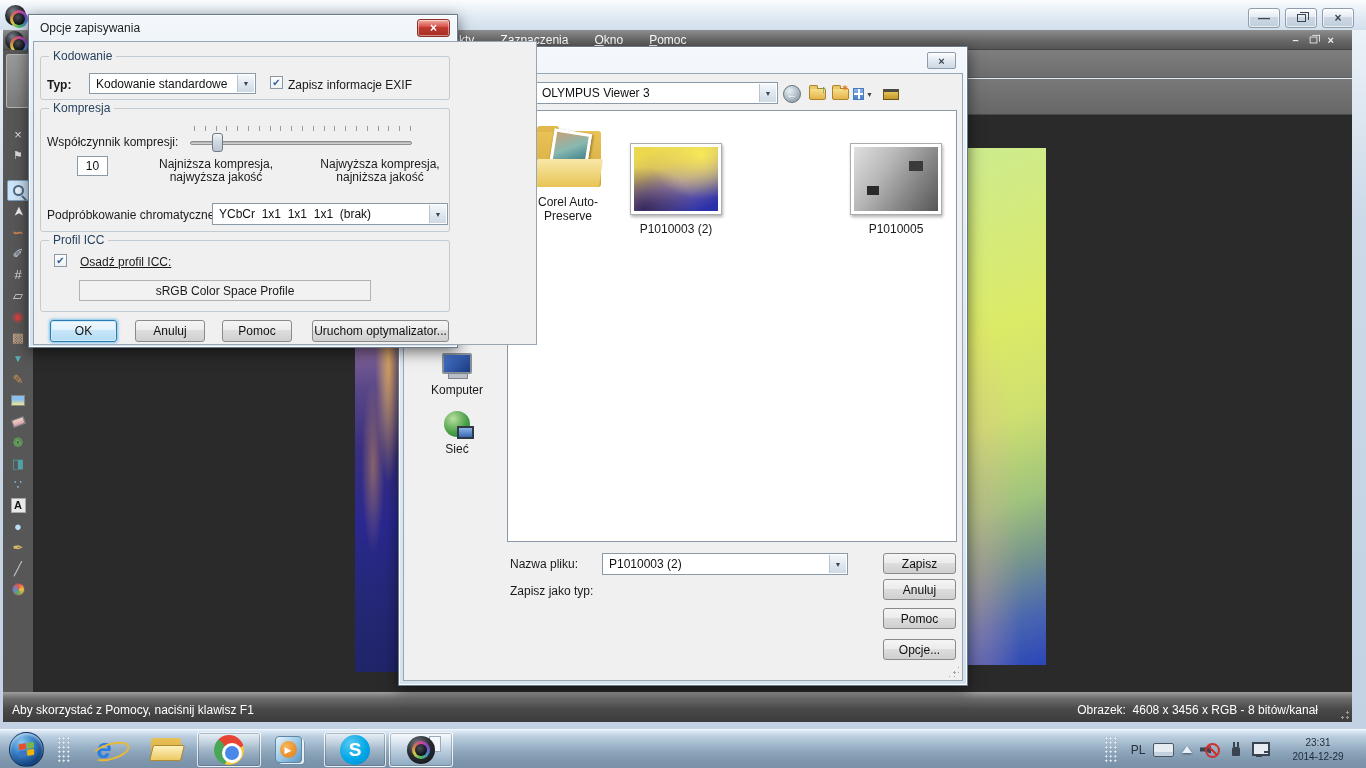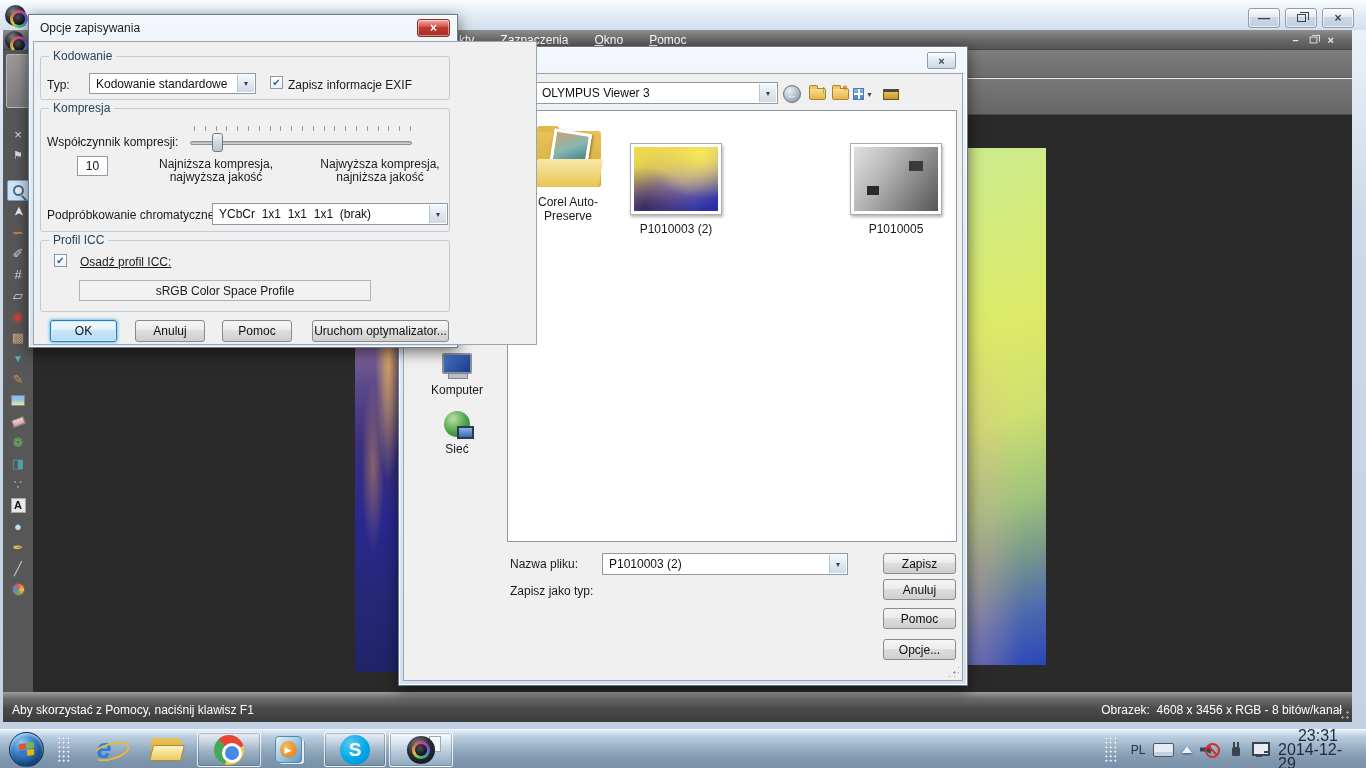--- a/index.html
+++ b/index.html
@@ -60,21 +60,21 @@
   .img-purple { position:absolute; left:322px; top:225px; width:45px; height:332px;
     background: radial-gradient(ellipse at 75% 6%, rgba(232,178,96,.9), transparent 28%),
                 radial-gradient(ellipse at 40% 38%, rgba(215,150,85,.5), transparent 30%),
                 linear-gradient(#8a6a9a 0%,#5a4888 14%,#3a3080 32%,#2a2890 55%,#252878 76%,#202468 100%); }
 
   .status-pre { position:absolute; left:3px; right:14px; top:692px; height:6px; background:linear-gradient(#9d9d9d,#707070); }
   .statusbar { position:absolute; left:3px; right:14px; top:698px; height:24px;
                background:linear-gradient(#6e6e6e,#4a4a4a 45%,#3c3c3c); color:#fff;
                display:flex; align-items:center; }
   .status-left { padding-left:9px; }
-  .status-right { margin-left:auto; padding-right:10px; white-space:pre; }
+  .status-right { margin-left:auto; padding-right:34px; white-space:pre; }
   .status-grip { position:absolute; right:2px; bottom:2px; width:12px; height:12px;
     background-image:radial-gradient(circle, #9a9a9a 1px, transparent 1.4px); background-size:5px 5px; background-position:2px 2px;
     clip-path:polygon(100% 0,100% 100%,0 100%); }
 
   
   .dialog { position:absolute; background:linear-gradient(#f4f8fc,#e2ebf4 30%,#d5e2ee);
             border:1px solid #67798c; box-shadow:0 4px 14px rgba(0,0,0,.55), inset 0 0 0 1px rgba(255,255,255,.85); }
   .dlg-title { position:absolute; left:11px; top:6px; color:#1c1c1c; }
   .dlg-body { position:absolute; background:#f0f0f0; border:1px solid #98a6b4; }
   .combo { position:absolute; background:#fff; border:1px solid #8a9aa8; display:flex; align-items:center;
@@ -234,21 +234,21 @@
                        clip-path:polygon(0 25%, 40% 25%, 100% 0, 100% 100%, 40% 75%, 0 75%); }
   .vol-muted::after { content:''; position:absolute; right:0; top:1px; width:11px; height:11px; border-radius:50%;
                       border:2px solid #d03030; background:linear-gradient(45deg, transparent 42%, #d03030 42% 58%, transparent 58%); }
   .plug-icon { position:relative; width:14px; height:16px; }
   .plug-icon::before { content:''; position:absolute; left:3px; top:5px; width:8px; height:9px; background:#3a4450; border-radius:2px 2px 1px 1px; }
   .plug-icon::after { content:''; position:absolute; left:4px; top:0px; width:2px; height:5px; background:#3a4450; box-shadow:4px 0 0 #3a4450; }
   .net-icon { position:relative; width:18px; height:15px; }
   .net-icon::before { content:''; position:absolute; left:0; top:0; width:14px; height:10px; border:2px solid #3a4450; background:#e6ecf2; }
   .net-icon::after { content:''; position:absolute; left:4px; bottom:0; width:6px; height:2px; background:#3a4450; box-shadow:8px -4px 0 #3a4450; }
   .clock-block { position:absolute; right:8px; top:0; width:80px; height:39px; display:flex; flex-direction:column;
-                 align-items:center; justify-content:center; color:#1f2b38; font-size:16px; line-height:14px; }
+                 align-items:center; justify-content:center; color:#1f2b38; font-size:10px; line-height:14px; }
 </style>
 </head>
 <body>
 
 <div class="app">
   <div class="app-titlebar"></div>
 
   <div class="abs" style="left:5px; top:5px;">
     <div class="cam-ball" style="width:21px;height:21px;"></div>
   </div>
@@ -434,21 +434,21 @@
 </div>
 
 <div class="dialog opt-dialog">
   <span class="dlg-title">Opcje zapisywania</span>
   <div class="opt-close">×</div>
   <div class="dlg-body opt-body">
 
     <div class="group" style="left:6px; top:14px; width:410px; height:44px;">
       <span class="group-title">Kodowanie</span>
     </div>
-    <span class="opt-label" style="left:13px; top:36px;">Typ:</span>
+    <span class="opt-label" style="left:13px; top:36px;font-weight:bold;">Typ:</span>
     <div class="combo" style="left:55px; top:31px; width:167px; height:21px;">
       <span>Kodowanie standardowe</span>
       <span class="combo-arrow">▼</span>
     </div>
     <span class="cb checked" style="left:236px; top:34px;"></span>
     <span class="opt-label" style="left:254px; top:36px;">Zapisz informacje EXIF</span>
 
     <div class="group" style="left:6px; top:66px; width:410px; height:124px;">
       <span class="group-title">Kompresja</span>
     </div>

